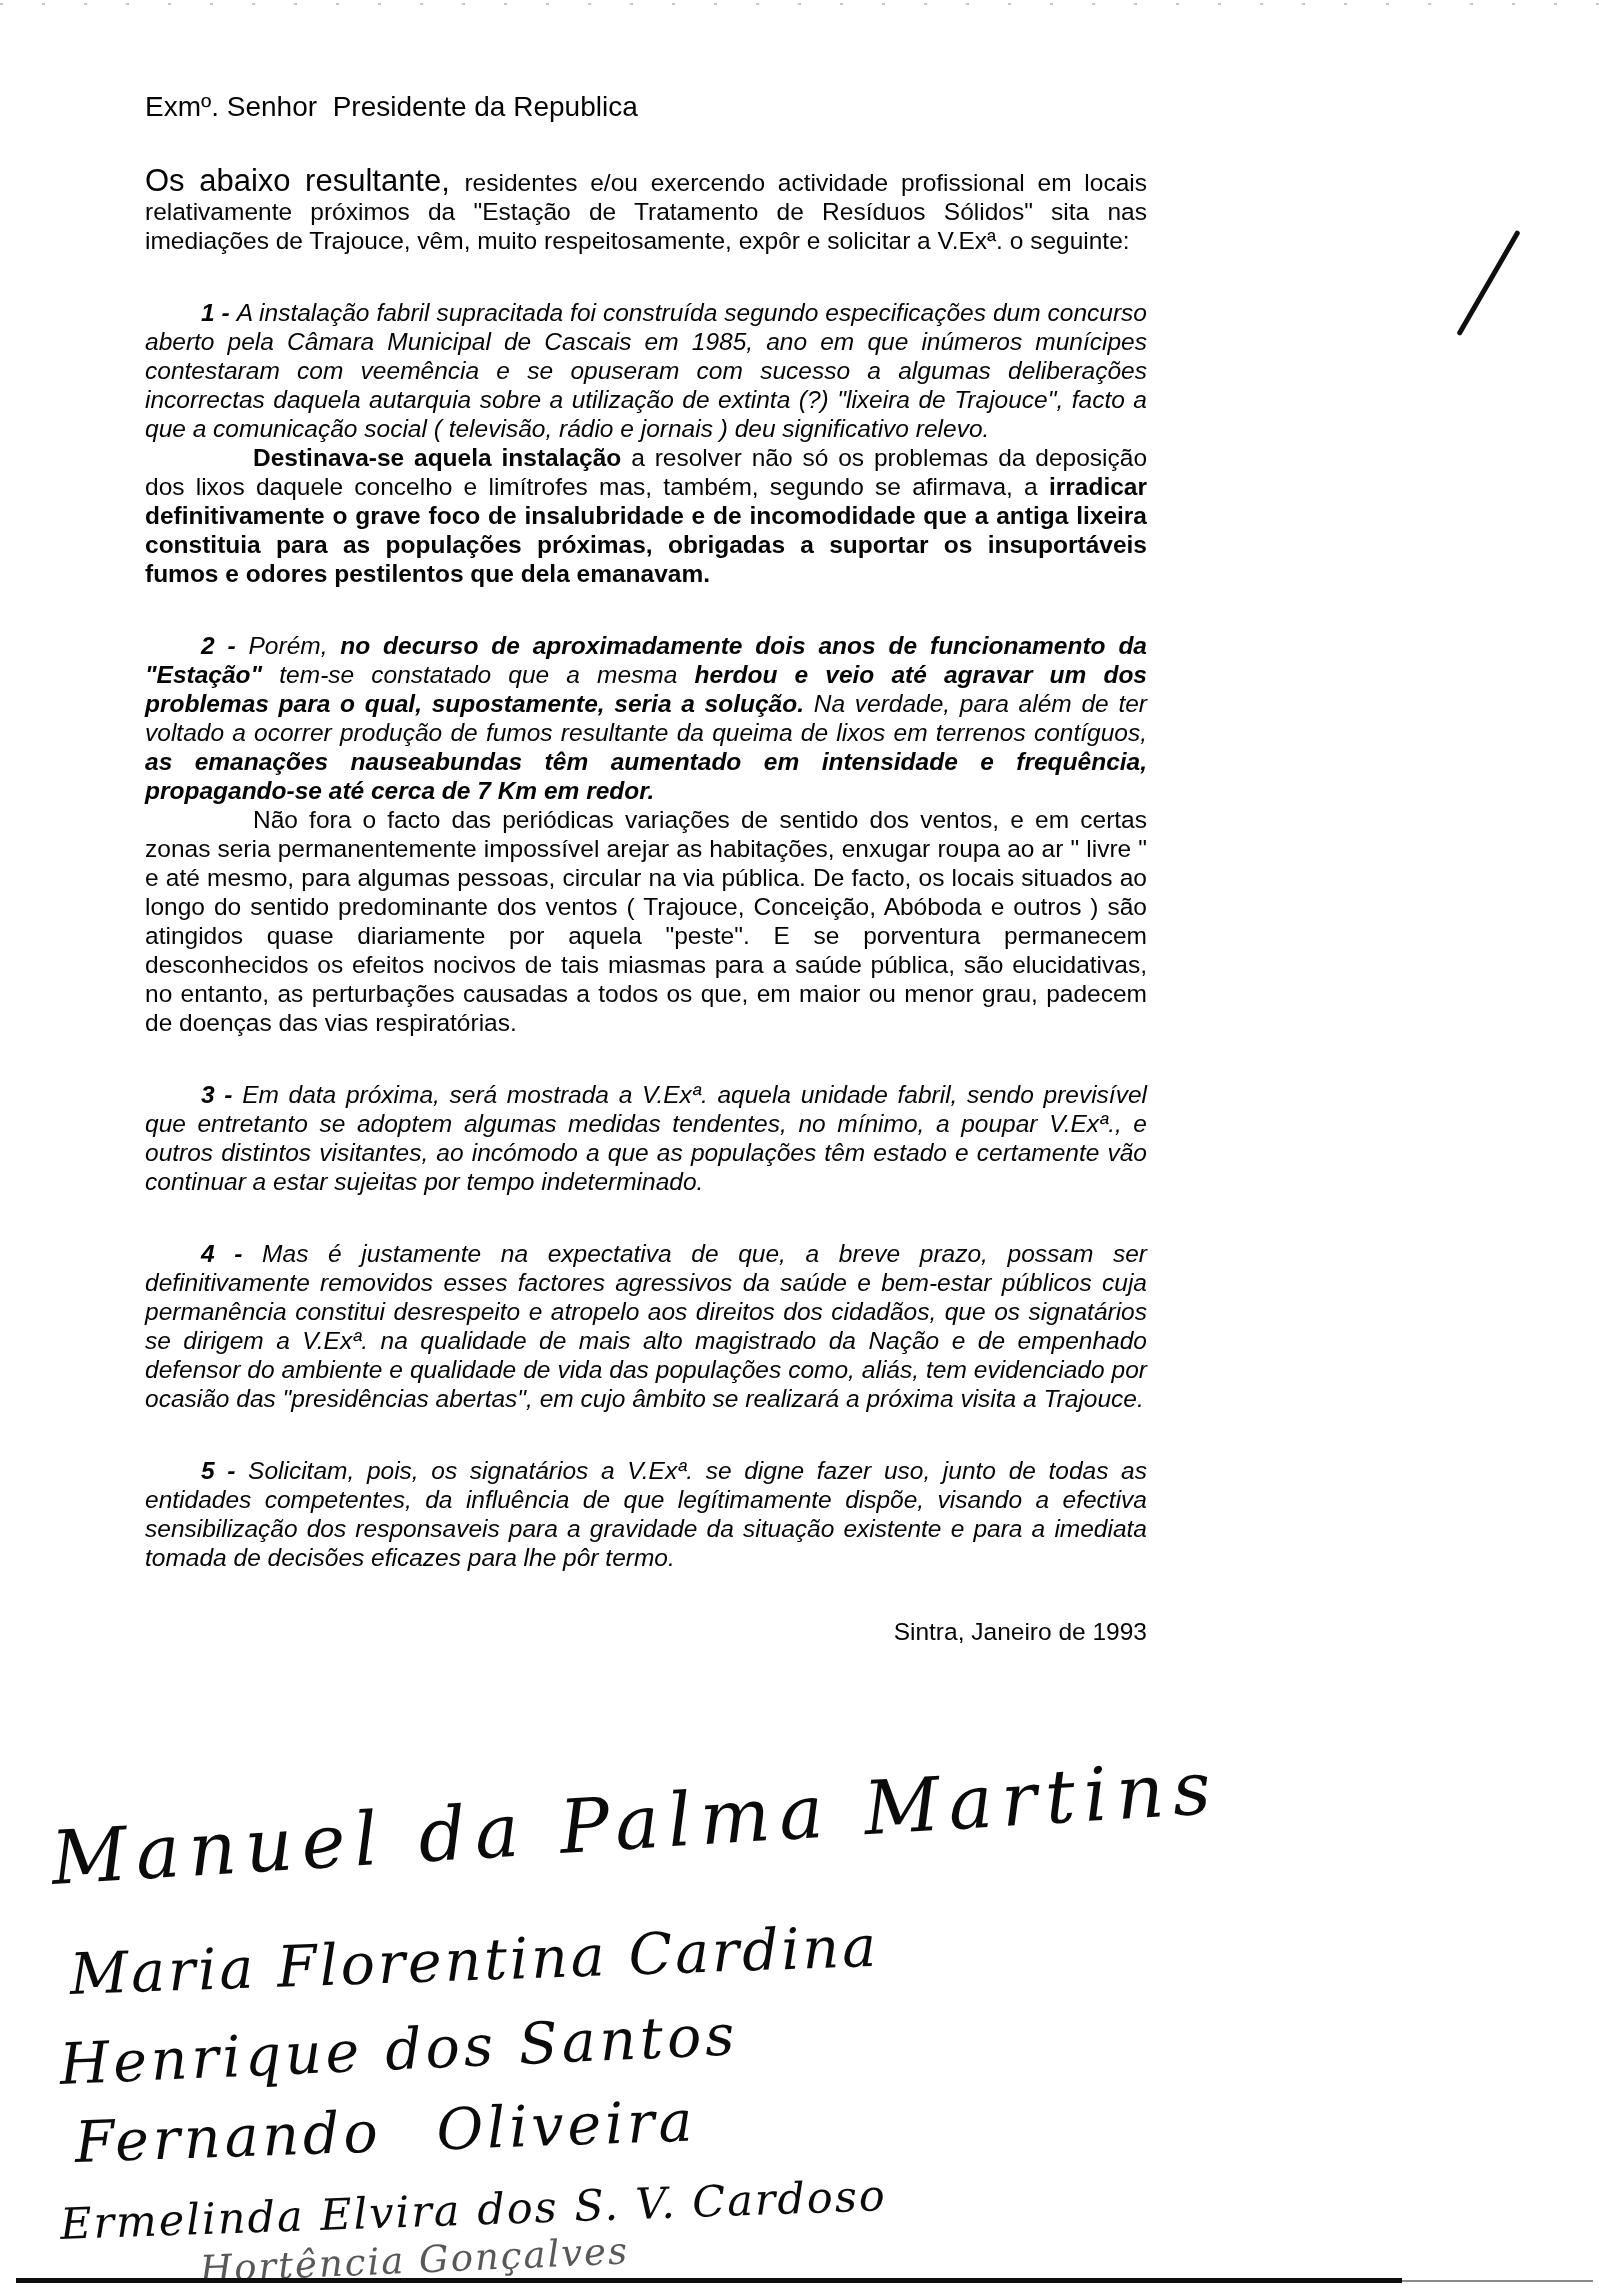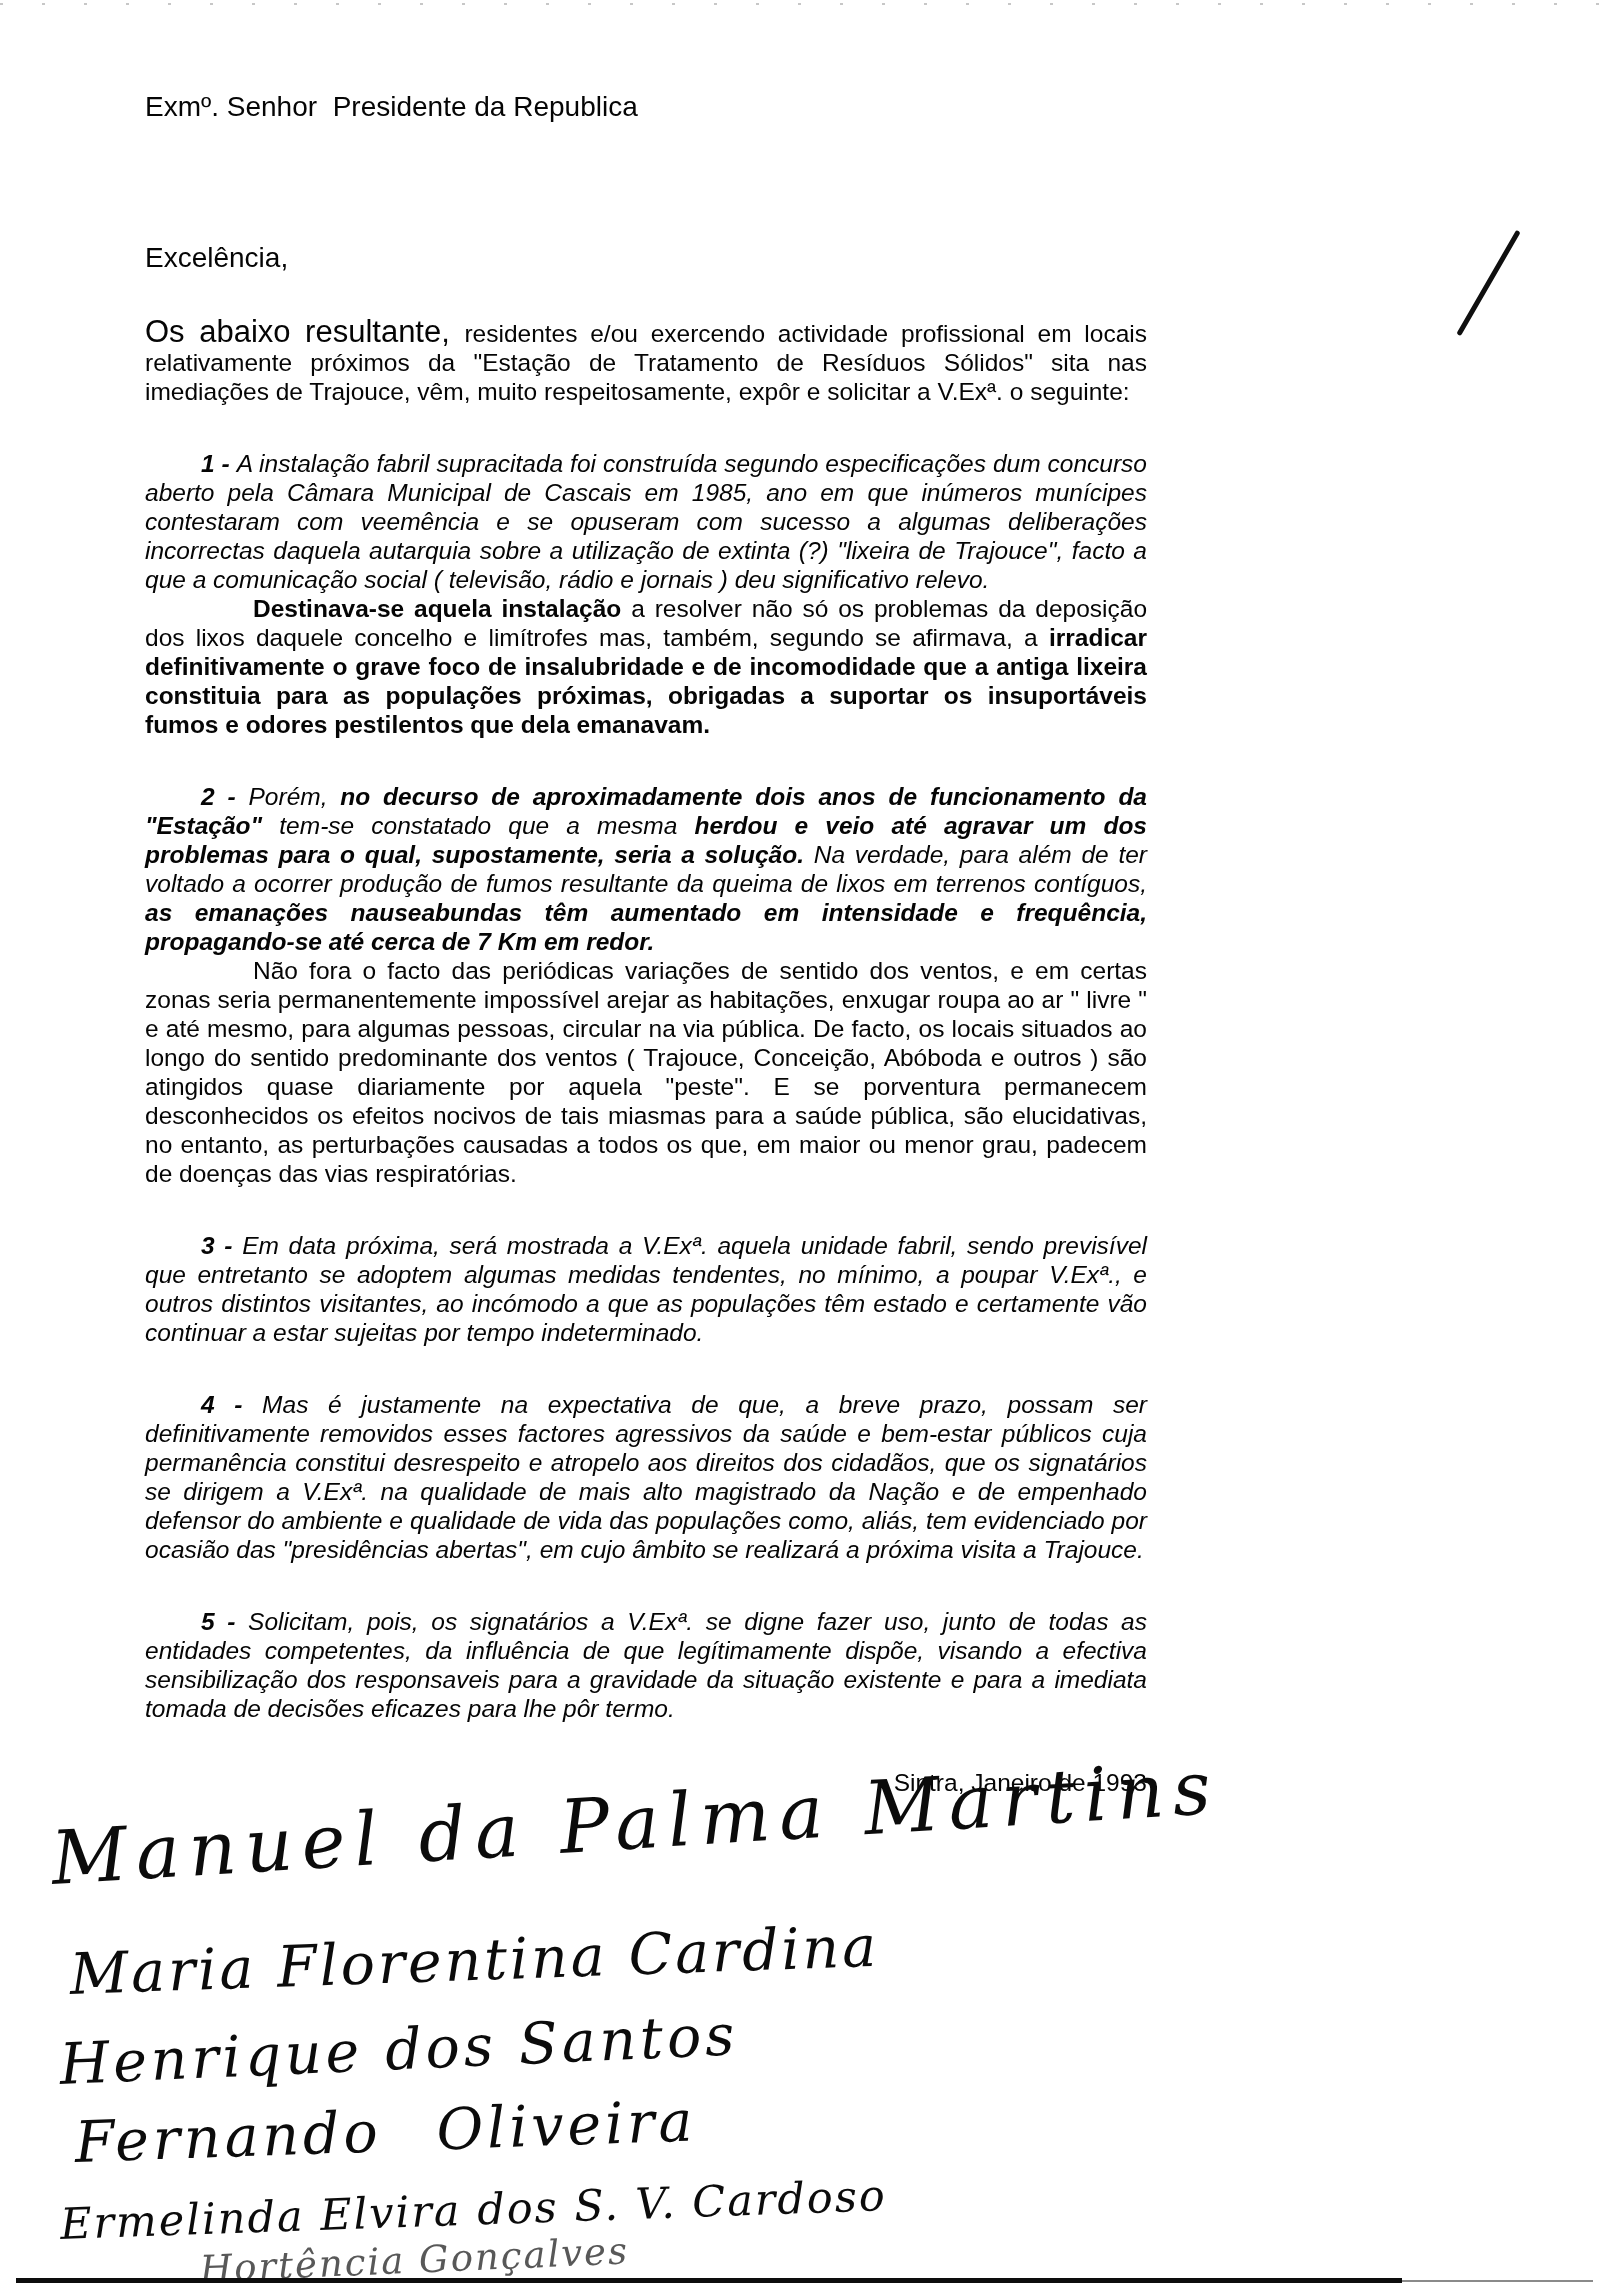--- a/index.html
+++ b/index.html
@@ -69,21 +69,20 @@
 </style>
 </head>
 <body>
 
 <div class="page">
   <div class="noise-top"></div>
   <div class="slash"></div>
 
   <div class="content">
     <div class="recipient">Exmº. Senhor  Presidente da Republica</div>
-    <div class="salutation">Excelência,</div>
 
     <p class="opening"><span class="lead">Os abaixo resultante, </span><span>residentes e/ou exercendo actividade profissional em locais relativamente próximos da "Estação de Tratamento de Resíduos Sólidos" sita nas imediações de Trajouce, vêm, muito respeitosamente, expôr e solicitar a V.Exª. o seguinte:</span></p>
 
     <p class="para"><span class="b">1 - </span><span>A instalação fabril supracitada foi construída segundo especificações dum concurso aberto pela Câmara Municipal de Cascais em 1985, ano em que inúmeros munícipes contestaram com veemência e se opuseram com sucesso a algumas deliberações incorrectas daquela autarquia sobre a utilização de extinta (?) "lixeira de Trajouce", facto a que a comunicação social ( televisão, rádio e jornais ) deu significativo relevo.</span></p>
 
     <p class="subpara"><span class="b">Destinava-se aquela instalação </span><span>a resolver não só os problemas da deposição dos lixos daquele concelho e limítrofes mas, também, segundo se afirmava, a </span><span class="b">irradicar definitivamente o grave foco de insalubridade e de incomodidade que a antiga lixeira constituia para as populações próximas, obrigadas a suportar os insuportáveis fumos e odores pestilentos que dela emanavam.</span></p>
 
     <p class="para"><span class="b">2 - </span><span>Porém, </span><span class="b">no decurso de aproximadamente dois anos de funcionamento da "Estação" </span><span>tem-se constatado que a mesma </span><span class="b">herdou e veio até agravar um dos problemas para o qual, supostamente, seria a solução. </span><span>Na verdade, para além de ter voltado a ocorrer produção de fumos resultante da queima de lixos em terrenos contíguos, </span><span class="b">as emanações nauseabundas têm aumentado em intensidade e frequência, propagando-se até cerca de 7 Km em redor.</span></p>
 
     <p class="subpara"><span>Não fora o facto das periódicas variações de sentido dos ventos, e em certas zonas seria permanentemente impossível arejar as habitações, enxugar roupa ao ar " livre " e até mesmo, para algumas pessoas, circular na via pública. De facto, os locais situados ao longo do sentido predominante dos ventos ( Trajouce, Conceição, Abóboda e outros ) são atingidos quase diariamente por aquela "peste". E se porventura permanecem desconhecidos os efeitos nocivos de tais miasmas para a saúde pública, são elucidativas, no entanto, as perturbações causadas a todos os que, em maior ou menor grau, padecem de doenças das vias respiratórias.</span></p>

